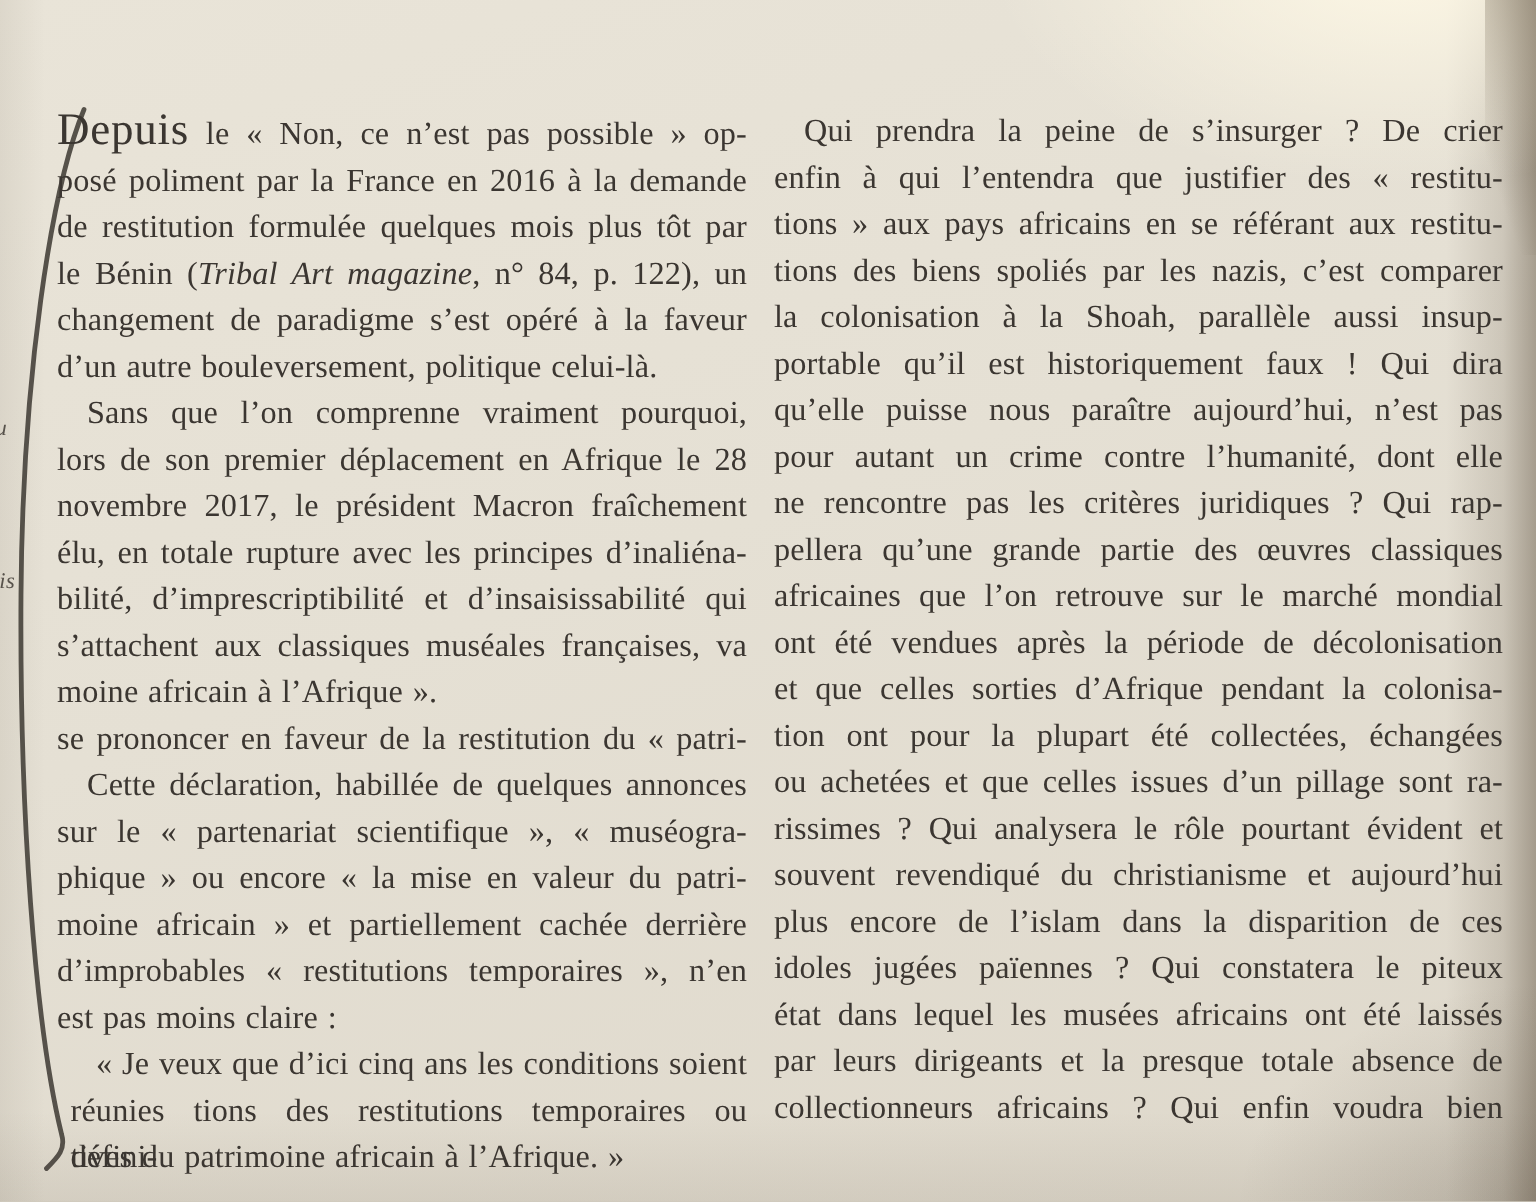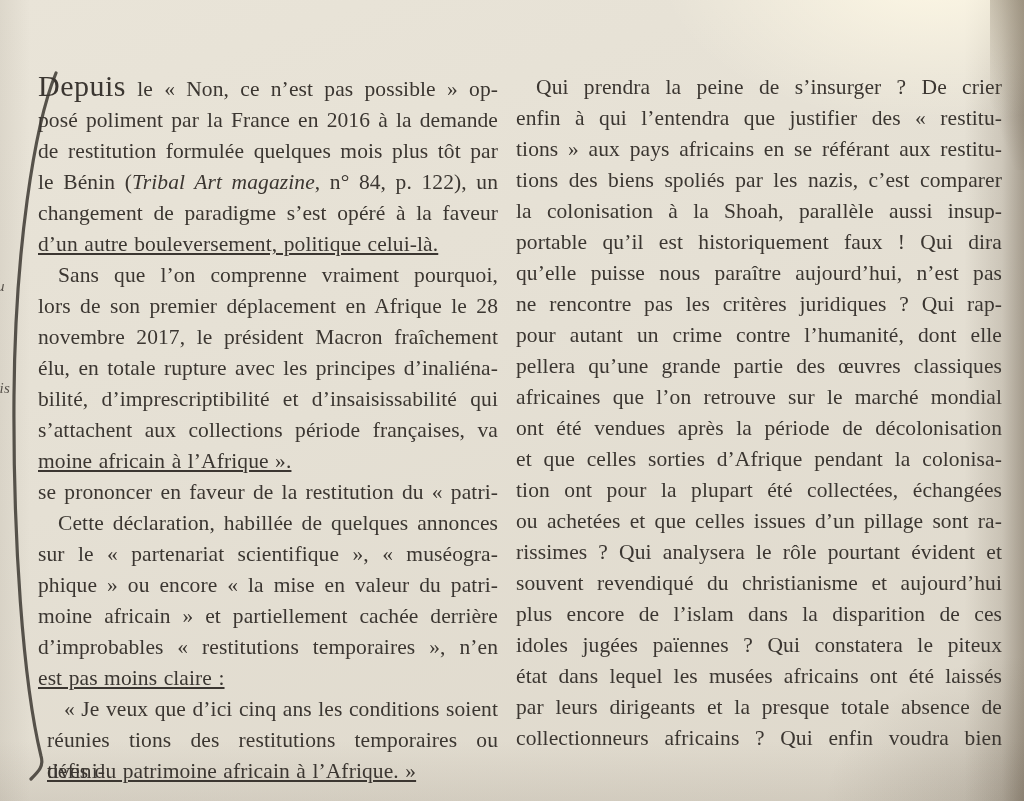--- a/index.html
+++ b/index.html
@@ -24,21 +24,21 @@
   .paren-svg{position:absolute;left:0;top:0;pointer-events:none;}
   .col{position:absolute;font-size:21.5px;letter-spacing:0.1px;word-spacing:1px;}
   .col-left{left:38px;top:74px;width:460px;}
   .col-right{left:516px;top:72px;width:486px;}
   .line{
     height:31px;line-height:31px;
     text-align:justify;text-align-last:justify;
     -moz-text-align-last:justify;
     overflow:visible;
   }
-  .line.last{text-align-last:left;text-decoration:underline;-moz-text-align-last:left;}
+  .line.last{text-align-last:left;-moz-text-align-last:left;}
   .line.indent{text-indent:20px;}
   .para.quote{margin-left:9px;}
   .para.quote .line.indent{text-indent:17px;}
   .lead{font-size:30px;line-height:1px;letter-spacing:0.5px;}
   .it{font-style:italic;}
   .margin-frag{
     position:absolute;font-style:italic;font-size:15px;color:#57524b;
     letter-spacing:0.3px;
   }
   .frag-u{left:-3px;top:278px;}
@@ -67,21 +67,21 @@
         <div class="line"><span>le Bénin (</span><span class="it">Tribal Art magazine</span><span>, n° 84, p. 122), un</span></div>
         <div class="line"><span>changement de paradigme s’est opéré à la faveur</span></div>
         <div class="line last"><span>d’un autre bouleversement, politique celui-là.</span></div>
       </div>
       <div class="para">
         <div class="line indent"><span>Sans que l’on comprenne vraiment pourquoi,</span></div>
         <div class="line"><span>lors de son premier déplacement en Afrique le 28</span></div>
         <div class="line"><span>novembre 2017, le président Macron fraîchement</span></div>
         <div class="line"><span>élu, en totale rupture avec les principes d’inaliéna-</span></div>
         <div class="line"><span>bilité, d’imprescriptibilité et d’insaisissabilité qui</span></div>
-        <div class="line"><span>s’attachent aux collections période françaises, va</span></div>
+        <div class="line"><span>s’attachent aux classiques muséales françaises, va</span></div>
         <div class="line last"><span>moine africain à l’Afrique ».</span></div>
         <div class="line"><span>se prononcer en faveur de la restitution du « patri-</span></div>
       </div>
       <div class="para">
         <div class="line indent"><span>Cette déclaration, habillée de quelques annonces</span></div>
         <div class="line"><span>sur le « partenariat scientifique », « muséogra-</span></div>
         <div class="line"><span>phique » ou encore « la mise en valeur du patri-</span></div>
         <div class="line"><span>moine africain » et partiellement cachée derrière</span></div>
         <div class="line"><span>d’improbables « restitutions temporaires », n’en</span></div>
         <div class="line last"><span>est pas moins claire :</span></div>
@@ -94,22 +94,22 @@
     </div>
   <div class="col col-right" id="col-right">
       <div class="para">
         <div class="line indent"><span>Qui prendra la peine de s’insurger ? De crier</span></div>
         <div class="line"><span>enfin à qui l’entendra que justifier des « restitu-</span></div>
         <div class="line"><span>tions » aux pays africains en se référant aux restitu-</span></div>
         <div class="line"><span>tions des biens spoliés par les nazis, c’est comparer</span></div>
         <div class="line"><span>la colonisation à la Shoah, parallèle aussi insup-</span></div>
         <div class="line"><span>portable qu’il est historiquement faux ! Qui dira</span></div>
         <div class="line"><span>qu’elle puisse nous paraître aujourd’hui, n’est pas</span></div>
+        <div class="line"><span>pour autant un crime contre l’humanité, dont elle</span></div>
         <div class="line"><span>ne rencontre pas les critères juridiques ? Qui rap-</span></div>
-        <div class="line"><span>pour autant un crime contre l’humanité, dont elle</span></div>
         <div class="line"><span>pellera qu’une grande partie des œuvres classiques</span></div>
         <div class="line"><span>africaines que l’on retrouve sur le marché mondial</span></div>
         <div class="line"><span>ont été vendues après la période de décolonisation</span></div>
         <div class="line"><span>et que celles sorties d’Afrique pendant la colonisa-</span></div>
         <div class="line"><span>tion ont pour la plupart été collectées, échangées</span></div>
         <div class="line"><span>ou achetées et que celles issues d’un pillage sont ra-</span></div>
         <div class="line"><span>rissimes ? Qui analysera le rôle pourtant évident et</span></div>
         <div class="line"><span>souvent revendiqué du christianisme et aujourd’hui</span></div>
         <div class="line"><span>plus encore de l’islam dans la disparition de ces</span></div>
         <div class="line"><span>idoles jugées païennes ? Qui constatera le piteux</span></div>

